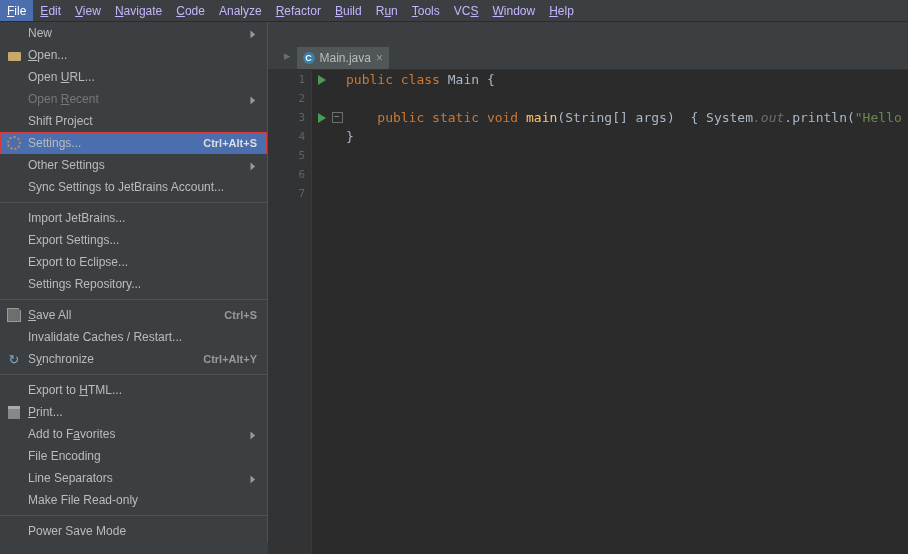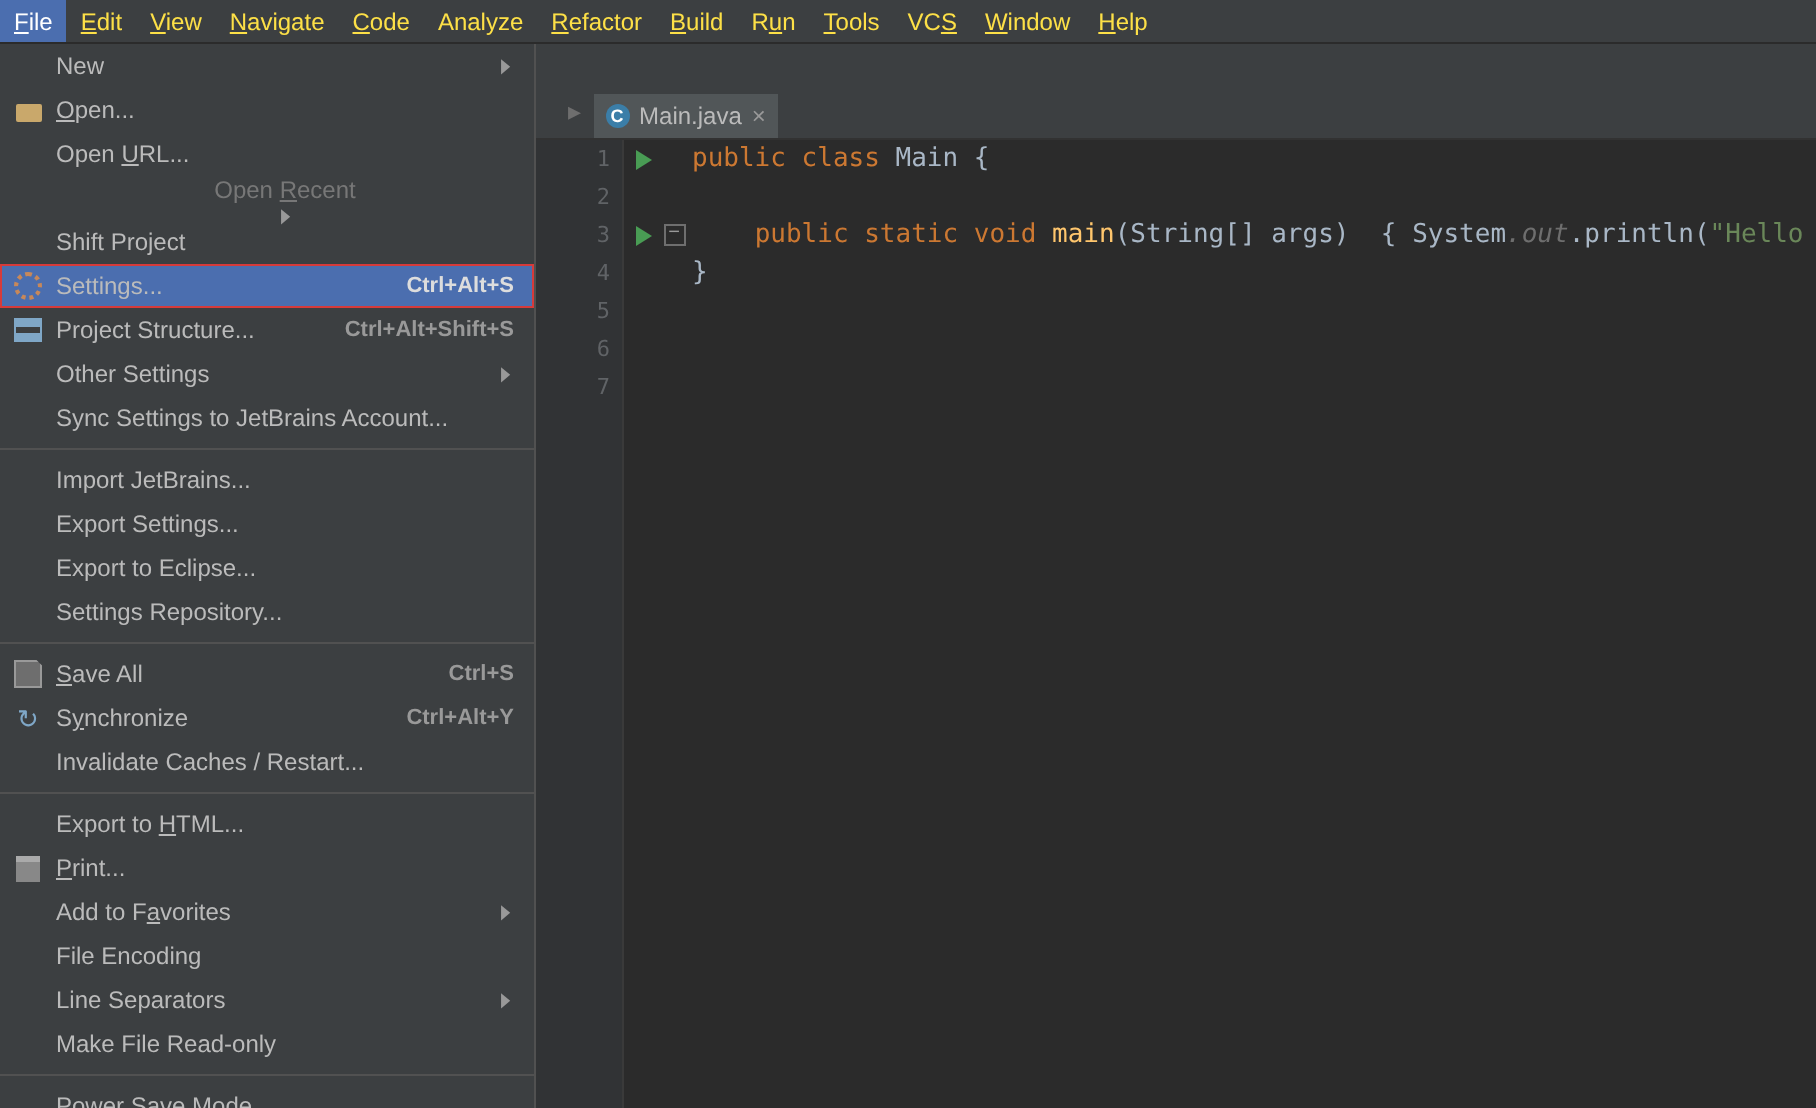--- a/index.html
+++ b/index.html
@@ -1,25 +1,25 @@
 <!DOCTYPE html>
 <html><head>
 <meta charset="utf-8">
 <style>
   * { margin:0; padding:0; box-sizing:border-box; }
   body { font-family: "Segoe UI", Tahoma, sans-serif; font-size:12px; background:#3c3f41; color:#bbbbbb; width:908px; height:554px; overflow:hidden; position:relative; }
   
   .menubar { height:22px; background:#3c3f41; border-bottom:1px solid #2b2b2b; display:flex; align-items:stretch; }
-  .menubar .mi { padding:0 7px; display:flex; align-items:center; color:#fde047; cursor:default; }
+  .menubar .mi { padding:0 7px; display:flex; align-items:center; color:#c4b5fd; cursor:default; }
   .menubar .mi.active { background:#4b6eaf; color:#fff; }
   .menubar .mi u { text-decoration:underline; }
   
   .dropdown { width:268px; background:#3c3f41; border-right:1px solid #515151; display:flex; flex-direction:column; }
   .item { display:flex; align-items:center; height:22px; padding-left:28px; padding-right:10px; color:#bbbbbb; position:relative; }
-  .item.disabled { color:#777;flex-direction:column; }
+  .item.disabled { color:#777; }
   .item.highlight { background:#4b6eaf; box-shadow:inset 0 0 0 1px #d63b3b; }
   .item .label { flex:1; }
   .item .label u { text-decoration:underline; }
   .item .short { color:#999; font-size:11px;font-weight:bold; }
   .item.highlight .short { color:#dddddd; }
   .item .sub { color:#999; font-size:10px; transform:scaleX(0.6); }
   .sep { height:1px; margin:4px 0; background:#515151; }
   .ico { position:absolute; left:6px; width:16px; height:16px; display:flex; align-items:center; justify-content:center; }
   
   .folder::before { content:""; display:block; width:13px; height:9px; background:#c9a86b; border-radius:1px; margin-top:2px; }
@@ -112,25 +112,20 @@
   </div>
   <div class="item">
     <span class="label">Shift Project</span>
   </div>
   <div class="item highlight">
     <span class="ico gear"></span>
     <span class="label">Settings...</span>
     <span class="short">Ctrl+Alt+S</span>
   </div>
   <div class="item">
-    <span class="ico struct"></span>
-    <span class="label">Project Structure...</span>
-    <span class="short">Ctrl+Alt+Shift+S</span>
-  </div>
-  <div class="item">
     <span class="label">Other Settings</span>
       <span class="sub">▶</span>
   </div>
   <div class="item">
     <span class="label">Sync Settings to JetBrains Account...</span>
   </div>
   <div class="sep"></div>
   <div class="item">
       <span class="label">Import JetBrains...</span>
     </div>
@@ -143,27 +138,27 @@
   <div class="item">
       <span class="label">Settings Repository...</span>
     </div>
   <div class="sep"></div>
   <div class="item">
     <span class="ico disk"></span>
     <span class="label"><u>S</u>ave All</span>
     <span class="short">Ctrl+S</span>
   </div>
   <div class="item">
+      <span class="label">Invalidate Caches / Restart...</span>
+    </div>
+  <div class="item">
     <span class="ico sync"></span>
     <span class="label">S<u>y</u>nchronize</span>
     <span class="short">Ctrl+Alt+Y</span>
   </div>
-  <div class="item">
-      <span class="label">Invalidate Caches / Restart...</span>
-    </div>
   <div class="sep"></div>
   <div class="item">
       <span class="label">Export to <u>H</u>TML...</span>
     </div>
   <div class="item">
     <span class="ico print"></span>
     <span class="label"><u>P</u>rint...</span>
   </div>
   <div class="item">
       <span class="label">Add to F<u>a</u>vorites</span>

